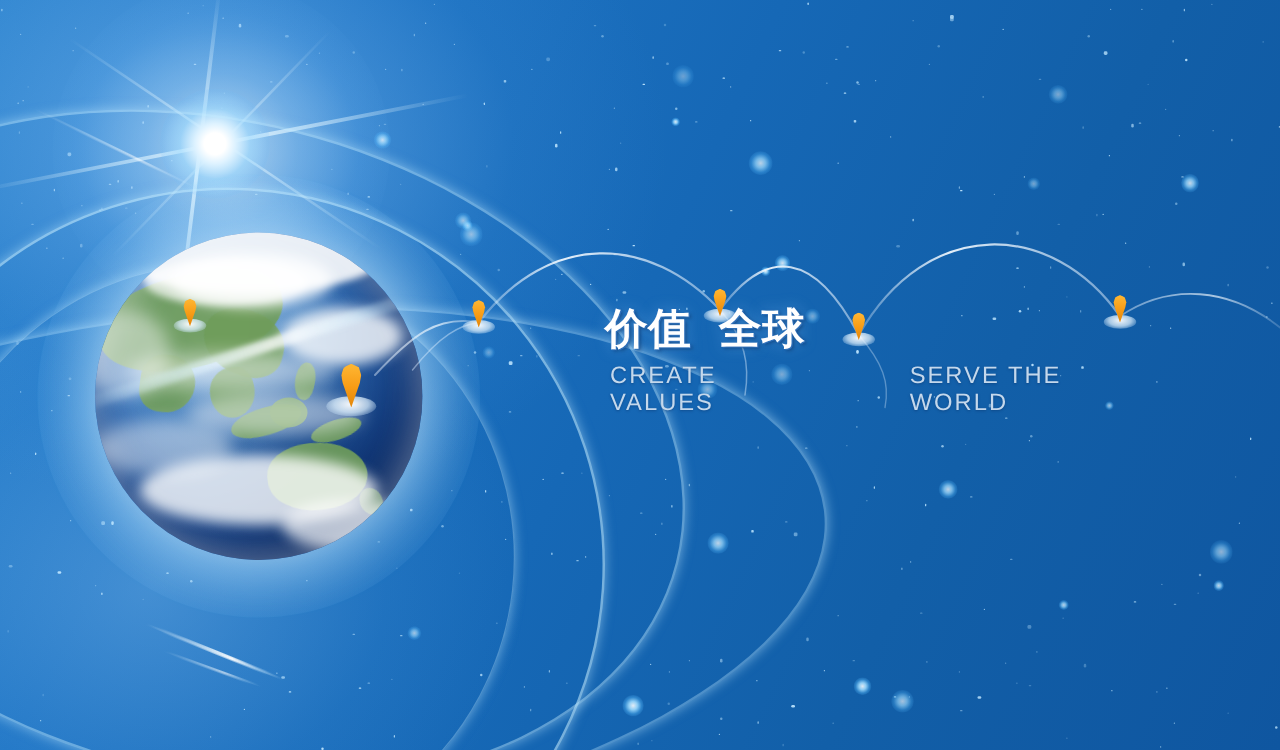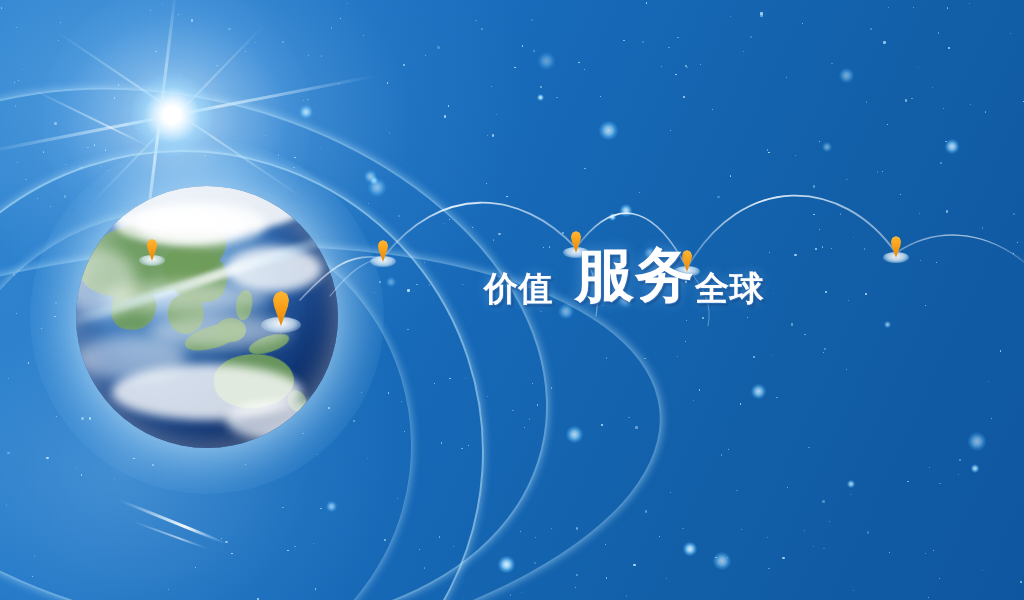--- a/index.html
+++ b/index.html
@@ -532,22 +532,25 @@
     <div class="pin" style="left:883px;top:229px;">
       <div class="base"></div>
       <div class="drop"></div>
     </div>
   </div>
 
   <div id="headline">
     <div class="hl-row">
       <span class="cn-sm">价值</span>
       <span class="gap"></span>
-      <span class="cn-big">服务</span>
       <span class="cn-sm">全球</span>
+    </div>
+    <div id="sublines">
+      <span class="sub">CREATE VALUES</span>
+      <span class="sub" id="sub-right">SERVE THE WORLD</span>
     </div>
   </div>
 
   <div class="layer">
     <div class="streak" style="left:112px;top:520px;width:120px;height:3px;transform:rotate(22deg);"></div>
     <div class="streak" style="left:128px;top:534px;width:84px;height:2px;transform:rotate(20deg);opacity:0.6;"></div>
     <div class="streak" style="left:18px;top:118px;width:150px;height:2px;transform:rotate(26deg);opacity:0.55;"></div>
   </div>
 
 </div>

